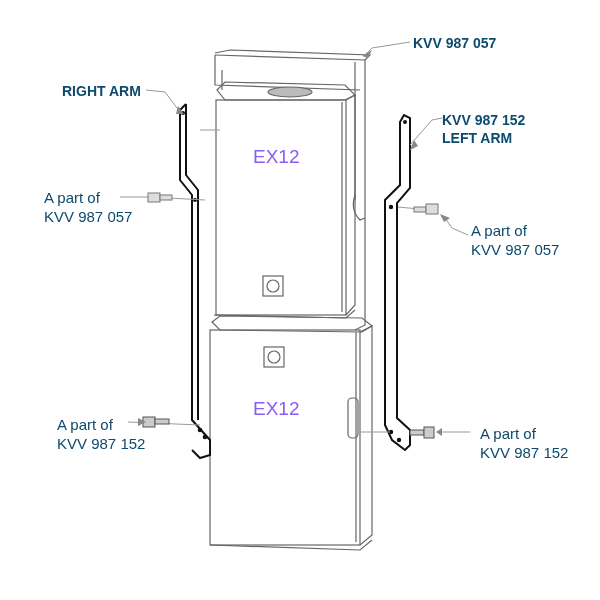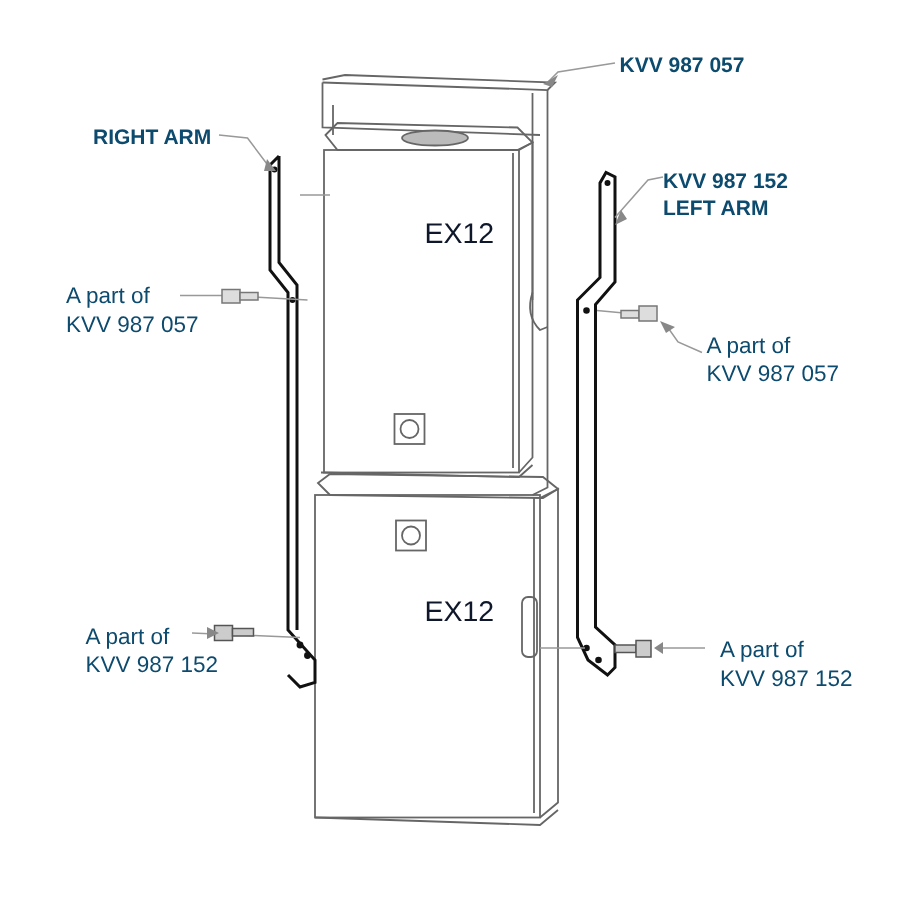--- a/index.html
+++ b/index.html
@@ -1,20 +1,20 @@
 <!DOCTYPE html>
 <html><head>
 <meta charset="utf-8">
 <style>
   html, body { margin:0; padding:0; background:#ffffff; }
   body { width:600px; height:600px; position:relative; overflow:hidden; font-family:"Liberation Sans", sans-serif; }
   svg.diagram { position:absolute; left:0; top:0; }
   .lbl { position:absolute; color:#0c4a6e; font-size:15px; line-height:19px; white-space:nowrap; }
   .bold { font-weight:bold; font-size:14px; line-height:19px; }
-  .model { position:absolute; font-size:19px; color:#0f172a;margin-left:30px; }
+  .model { position:absolute; font-size:19px; color:#8b5cf6; }
 </style>
 </head>
 <body>
 
 <svg class="diagram" width="600" height="600" viewBox="0 0 600 600">
 
   <g fill="none" stroke="#666" stroke-width="1.2">
     <path d="M215 55 L365 60 L365 325 L355 330"></path>
     <path d="M215 55 L215 85 L360 90"></path>
     <path d="M215 53 L230 50 L370 55 L365 60"></path>

